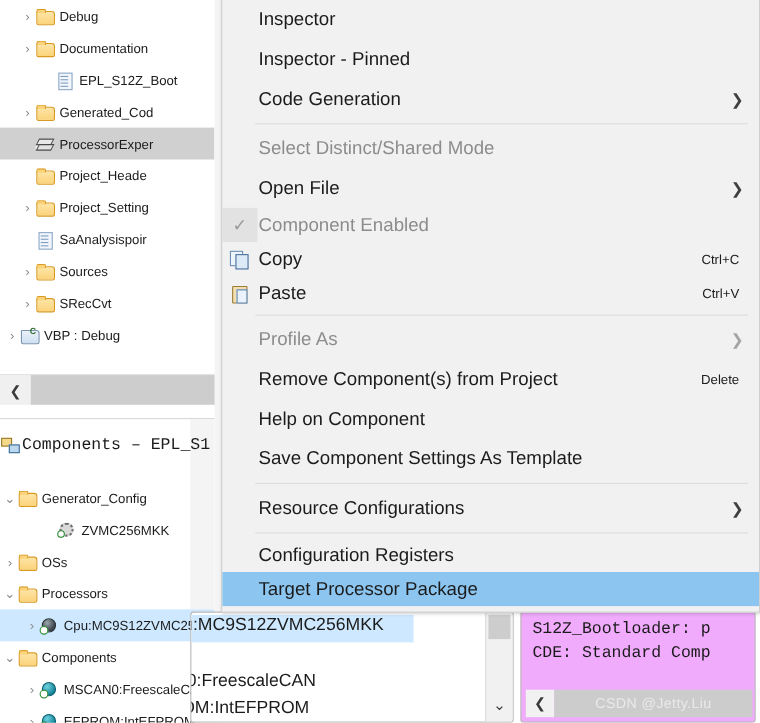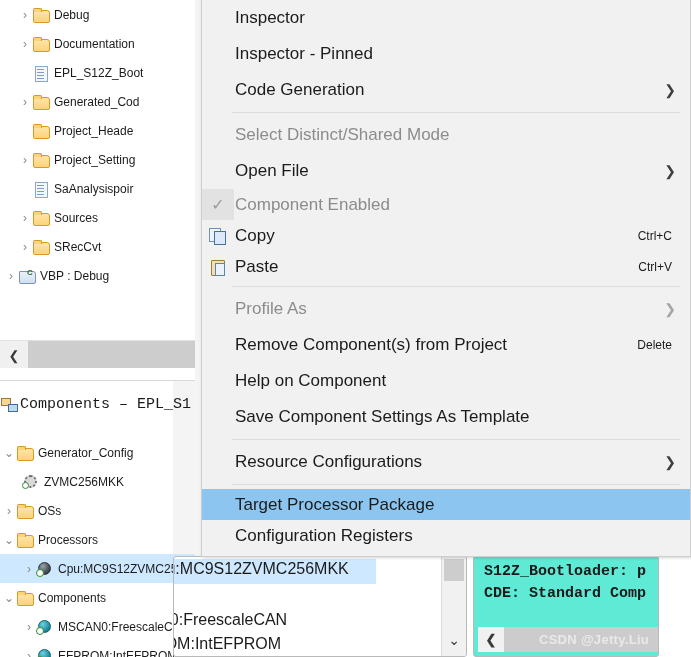--- a/index.html
+++ b/index.html
@@ -330,27 +330,26 @@
     width: 24px;
     text-align: center;
     color: #3a3a3a;
     font-size: 14px;
   }
 
   
   #log-panel {
     position: absolute;
     left: 473px; top: 556px;
-    width: 186px; height: 101px;
-    background: #5eead4;
+    width: 214px; height: 101px;
+    background: #f0abfc;
     border: 1px solid #b9b9b9;
     border-radius: 3px;
     box-sizing: border-box;
     overflow: hidden;
-    font-weight: bold;
   }
   #log-panel .log-line {
     position: absolute;
     left: 10px;
     white-space: nowrap;
     font-family: "Liberation Mono", monospace;
     font-size: 15px;
     color: #1a1a1a;
   }
   #log-hscroll {
@@ -496,29 +495,34 @@
     <div class="tree-row" style="padding-left: 18px;">
       <span class="twisty">›</span>
       <span class="ico ic-folder"></span>
       <span class="tree-label">Debug</span>
     </div>
     <div class="tree-row" style="padding-left: 18px;">
       <span class="twisty">›</span>
       <span class="ico ic-folder"></span>
       <span class="tree-label">Documentation</span>
     </div>
-    <div class="tree-row" style="padding-left: 18px;">
+    <div class="tree-row" style="padding-left: 36px;">
       <span class="twisty"></span>
       <span class="ico ic-file"></span>
       <span class="tree-label">EPL_S12Z_Boot</span>
     </div>
     <div class="tree-row" style="padding-left: 18px;">
       <span class="twisty">›</span>
       <span class="ico ic-folder"></span>
       <span class="tree-label">Generated_Cod</span>
+    </div>
+    <div class="tree-row sel-grey" style="padding-left: 18px;">
+      <span class="twisty"></span>
+      <span class="ico ic-pe"></span>
+      <span class="tree-label">ProcessorExper</span>
     </div>
     <div class="tree-row" style="padding-left: 18px;">
       <span class="twisty"></span>
       <span class="ico ic-folder"></span>
       <span class="tree-label">Project_Heade</span>
     </div>
     <div class="tree-row" style="padding-left: 18px;">
       <span class="twisty">›</span>
       <span class="ico ic-folder"></span>
       <span class="tree-label">Project_Setting</span>
@@ -556,21 +560,21 @@
   <div id="components-title">
     <span class="ic-view"></span>
     <span>Components – EPL_S1</span>
   </div>
   <div id="components-tree">
       <div class="tree-row" style="padding-left: 2px;">
         <span class="twisty">⌄</span>
         <span class="ico ic-folder"></span>
         <span class="tree-label">Generator_Config</span>
       </div>
-      <div class="tree-row" style="padding-left: 8px;">
+      <div class="tree-row" style="padding-left: 38px;">
         <span class="twisty"></span>
         <span class="ico ic-gear"></span>
         <span class="tree-label">ZVMC256MKK</span>
       </div>
       <div class="tree-row" style="padding-left: 2px;">
         <span class="twisty">›</span>
         <span class="ico ic-folder"></span>
         <span class="tree-label">OSs</span>
       </div>
       <div class="tree-row" style="padding-left: 2px;">
@@ -685,25 +689,25 @@
       <span class="mi-icon"></span>
       <span class="mi-label">Save Component Settings As Template</span>
     </div>
     <div class="menu-sep"></div>
     <div class="menu-item h36">
       <span class="mi-icon"></span>
       <span class="mi-label">Resource Configurations</span>
       <span class="mi-arrow">❯</span>
     </div>
     <div class="menu-sep"></div>
+    <div class="menu-item">
+      <span class="mi-icon"></span>
+      <span class="mi-label">Configuration Registers</span>
+    </div>
     <div class="menu-item highlight">
       <span class="mi-icon"></span>
       <span class="mi-label">Target Processor Package</span>
     </div>
     <div class="menu-item">
       <span class="mi-icon"></span>
-      <span class="mi-label">Configuration Registers</span>
-    </div>
-    <div class="menu-item">
-      <span class="mi-icon"></span>
       <span class="mi-label">Processor Memory Map</span>
     </div>
   </div>
 
 </body></html>

